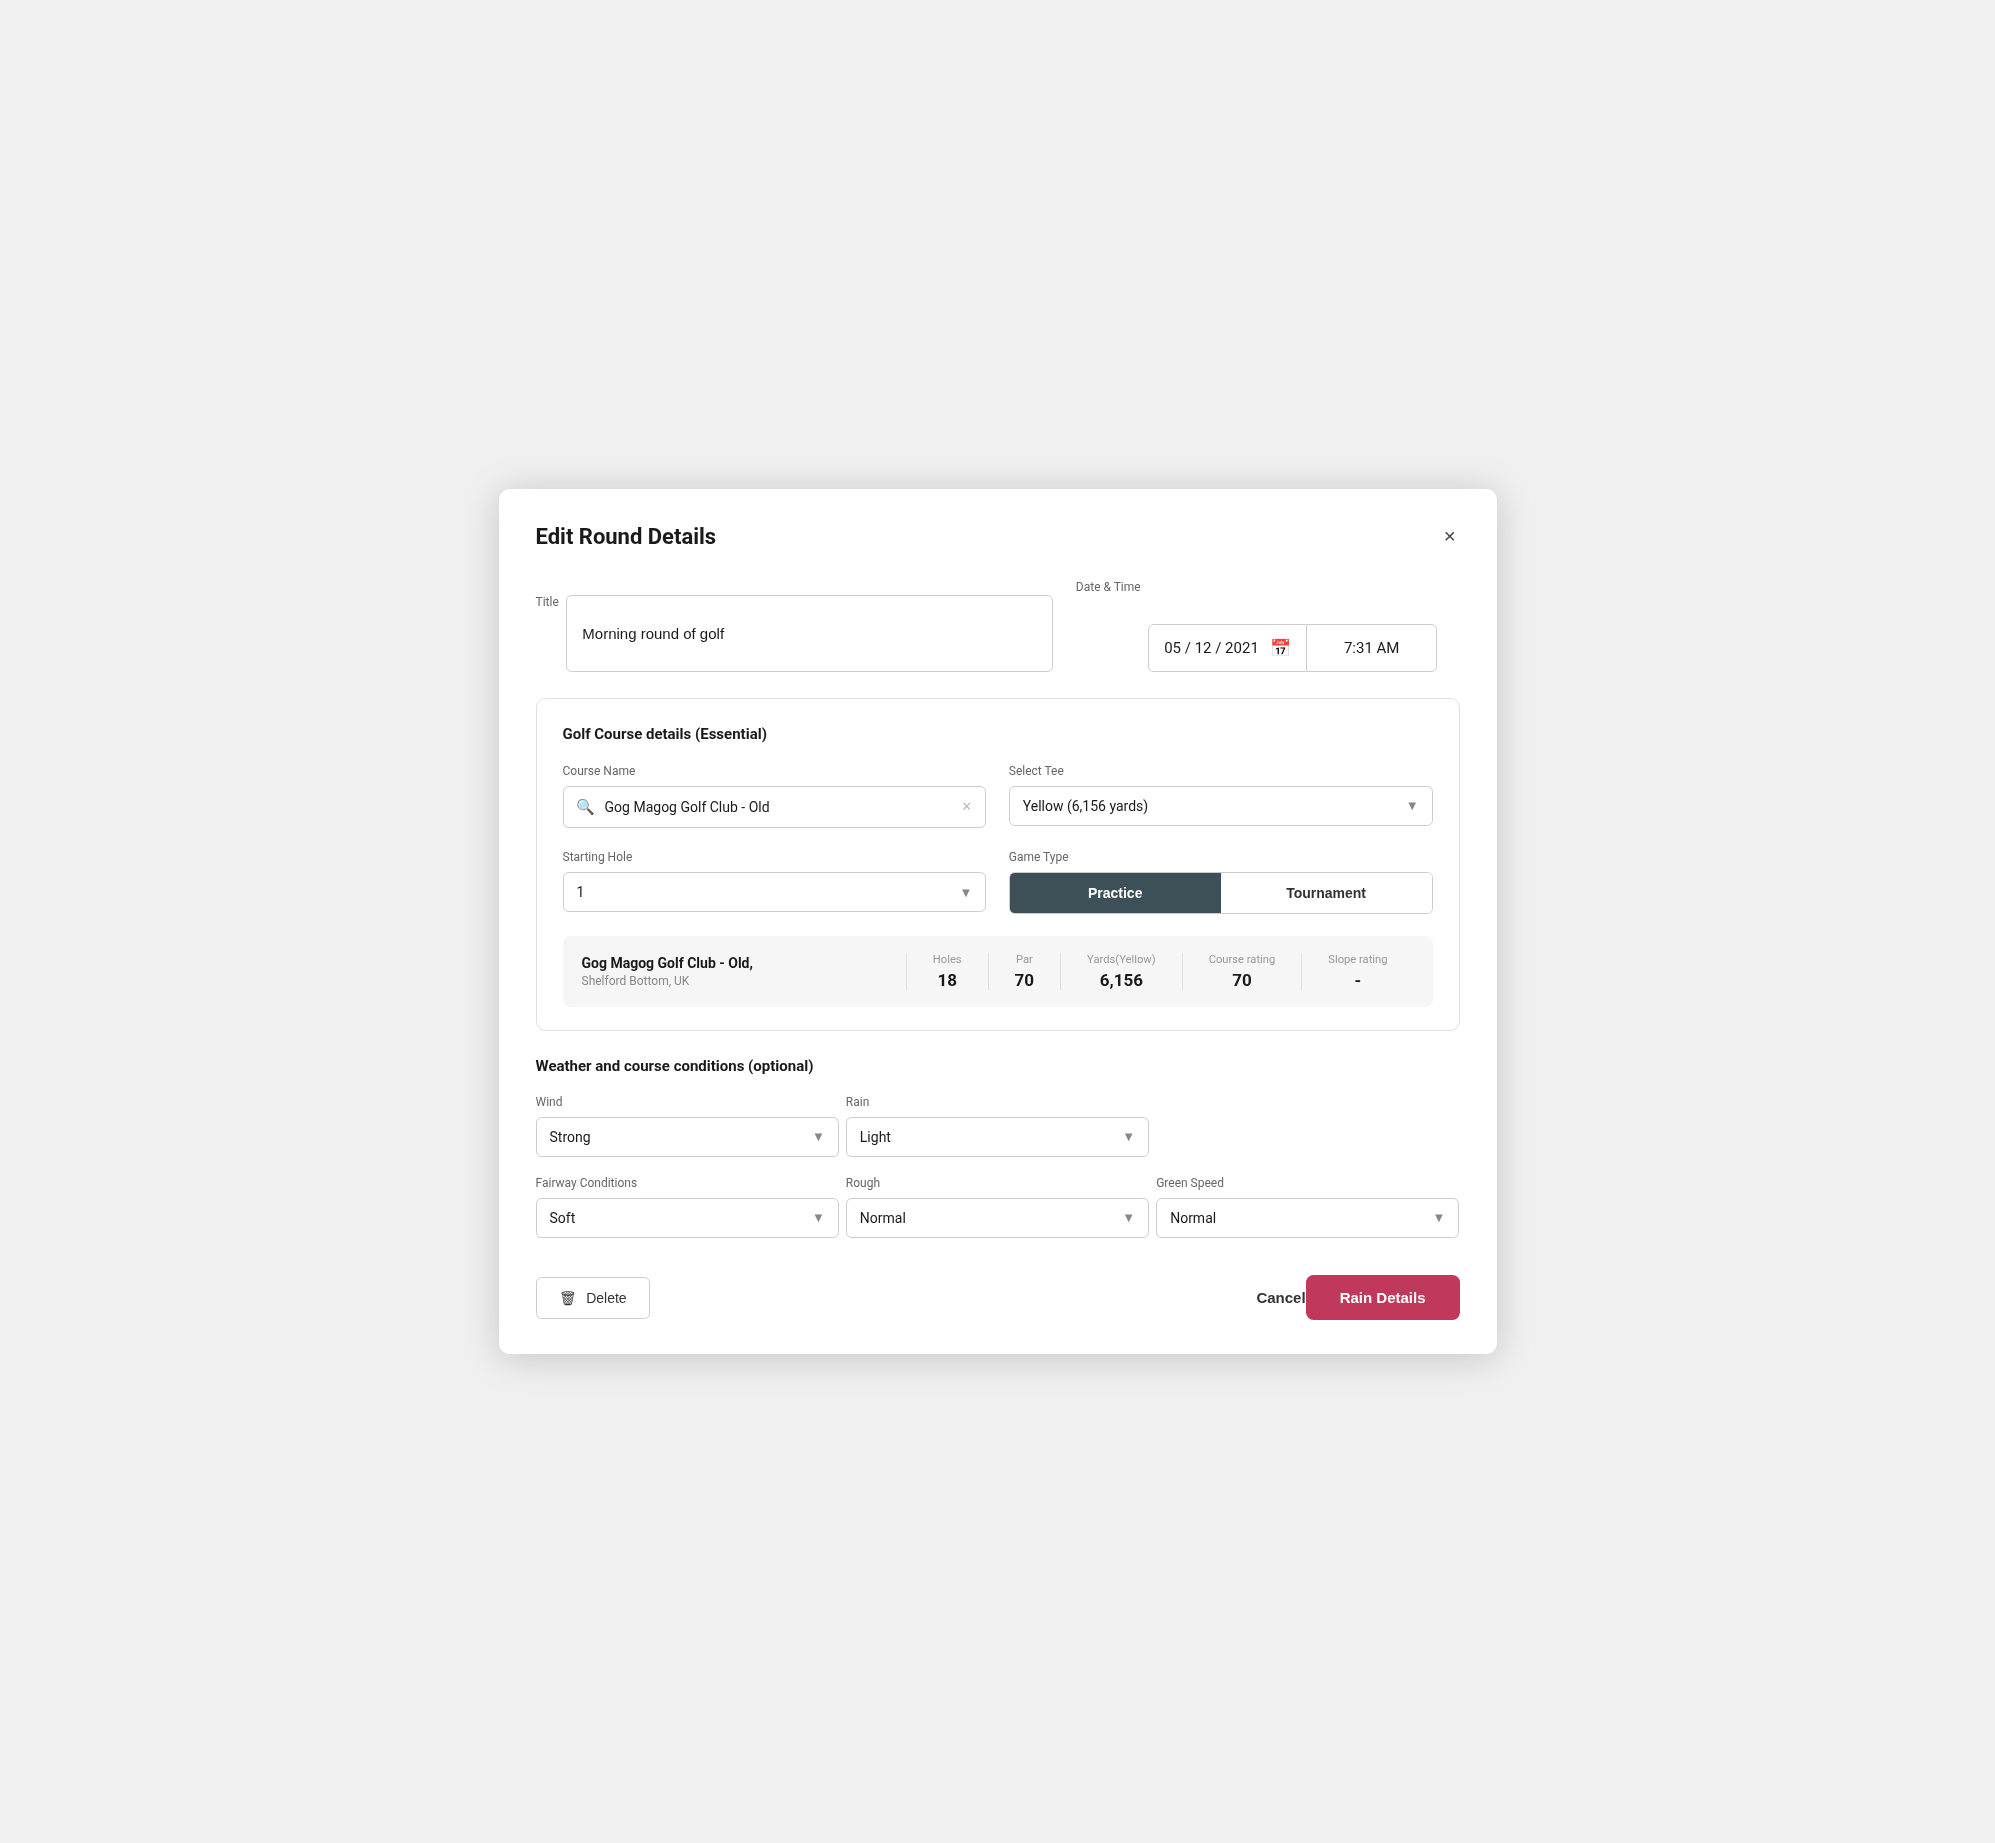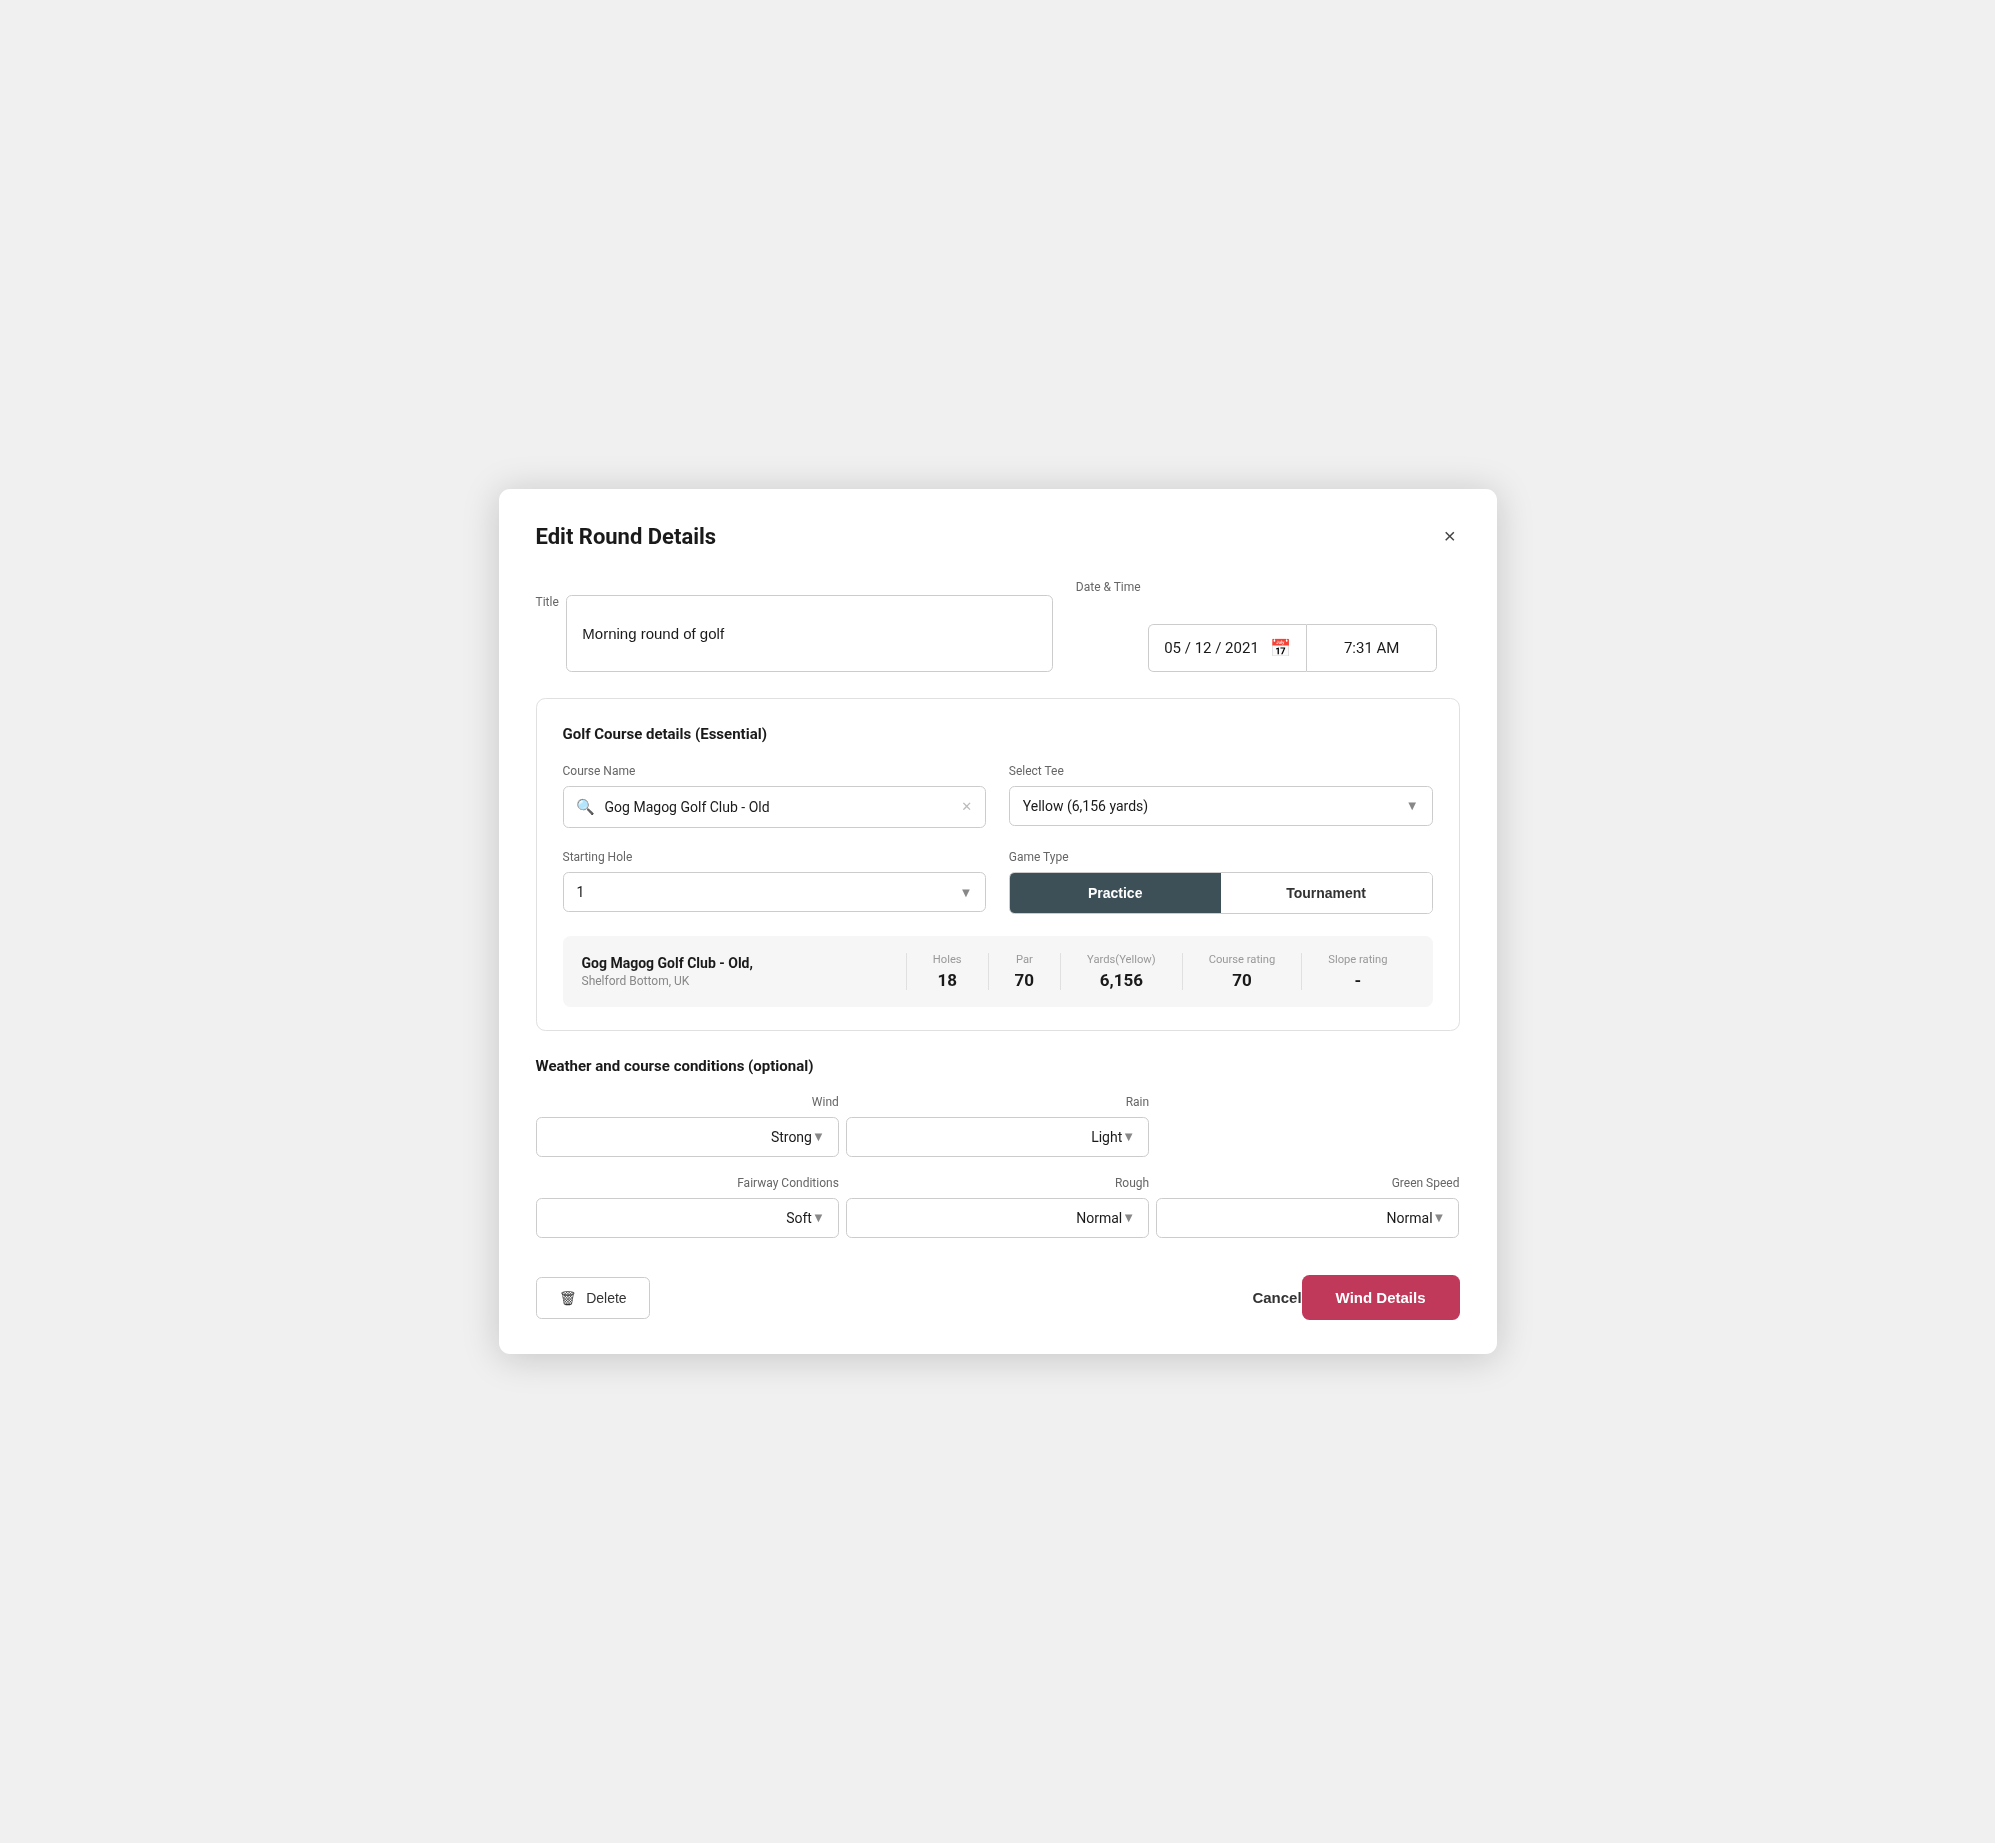--- a/index.html
+++ b/index.html
@@ -189,21 +189,20 @@
     .weather-section-title {
       font-size: 15px;
       font-weight: 700;
       color: #1a1a1a;
       margin-bottom: 20.6px;
     }
     .weather-row {
       display: flex;
       gap: 7px;
       margin-bottom: 19px;
-      text-align: right;
     }
     .weather-row > * { flex: 1; }
     .bottom-bar {
       display: flex;
       align-items: center;
       justify-content: space-between;
       margin-top: 30px;
       padding-top: 7.5px;
     }
     .delete-btn {
@@ -389,17 +388,17 @@
     </div>
   </div>
 
   <div class="bottom-bar">
     <button class="delete-btn">
       <span>🗑</span>
       <span>Delete</span>
     </button>
     <div class="right-actions">
       <button class="cancel-btn">Cancel</button>
-      <button class="save-btn">Wind Details</button>
+      <button class="save-btn">Rain Details</button>
     </div>
   </div>
 </div>
 
 
 </body></html>

